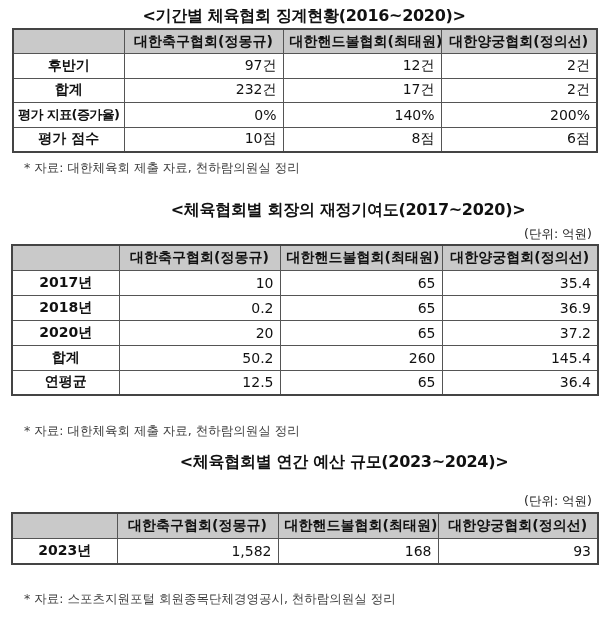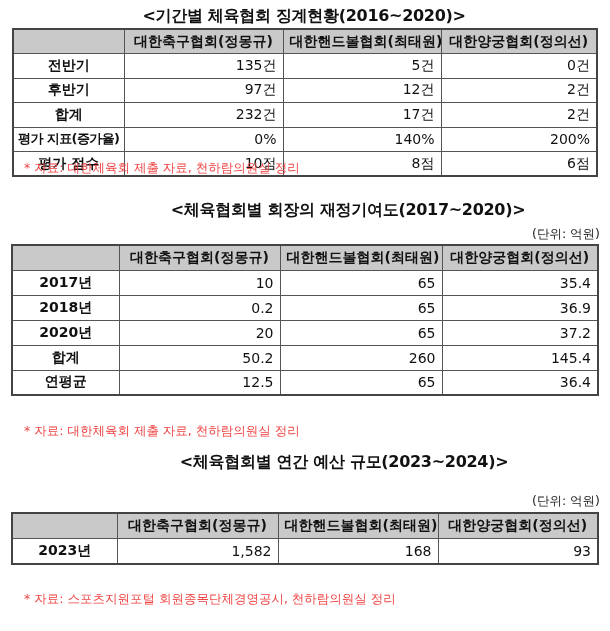--- a/index.html
+++ b/index.html
@@ -5,24 +5,24 @@
   html, body { margin: 0; padding: 0; background: #ffffff; }
   body {
     width: 610px; height: 631px; position: relative; overflow: hidden;
     font-family: "DejaVu Sans", "Liberation Sans", sans-serif; color: #111;
   }
   .title {
     position: absolute; left: 0; width: 608px; text-align: center;
     font-weight: bold; font-size: 16px; letter-spacing: -0.3px;
   }
   .unit {
-    position: absolute; right: 10px; font-size: 12.5px; color: #222;
+    position: absolute; right: 18px; font-size: 12.5px; color: #222;
   }
   .note {
-    position: absolute; left: 24px; font-size: 12.5px; color: #ef4444;
+    position: absolute; left: 24px; font-size: 12.5px; color: #404040;
   }
   table {
     position: absolute; border-collapse: collapse; table-layout: fixed;
     font-size: 14px;
     padding-left: 18px;
   }
   table td, table th {
     border: 1px solid #555; padding: 0 6px; white-space: nowrap; overflow: hidden;
   }
   table thead th {
@@ -53,26 +53,20 @@
     </colgroup>
   <thead>
     <tr>
       <th></th>
       <th>대한축구협회(정몽규)</th>
       <th>대한핸드볼협회(최태원)</th>
       <th>대한양궁협회(정의선)</th>
     </tr>
   </thead>
   <tbody>
-    <tr>
-      <th>전반기</th>
-      <td>135건</td>
-      <td>5건</td>
-      <td>0건</td>
-    </tr>
     <tr>
       <th>후반기</th>
       <td>97건</td>
       <td>12건</td>
       <td>2건</td>
     </tr>
     <tr>
       <th>합계</th>
       <td>232건</td>
       <td>17건</td>

